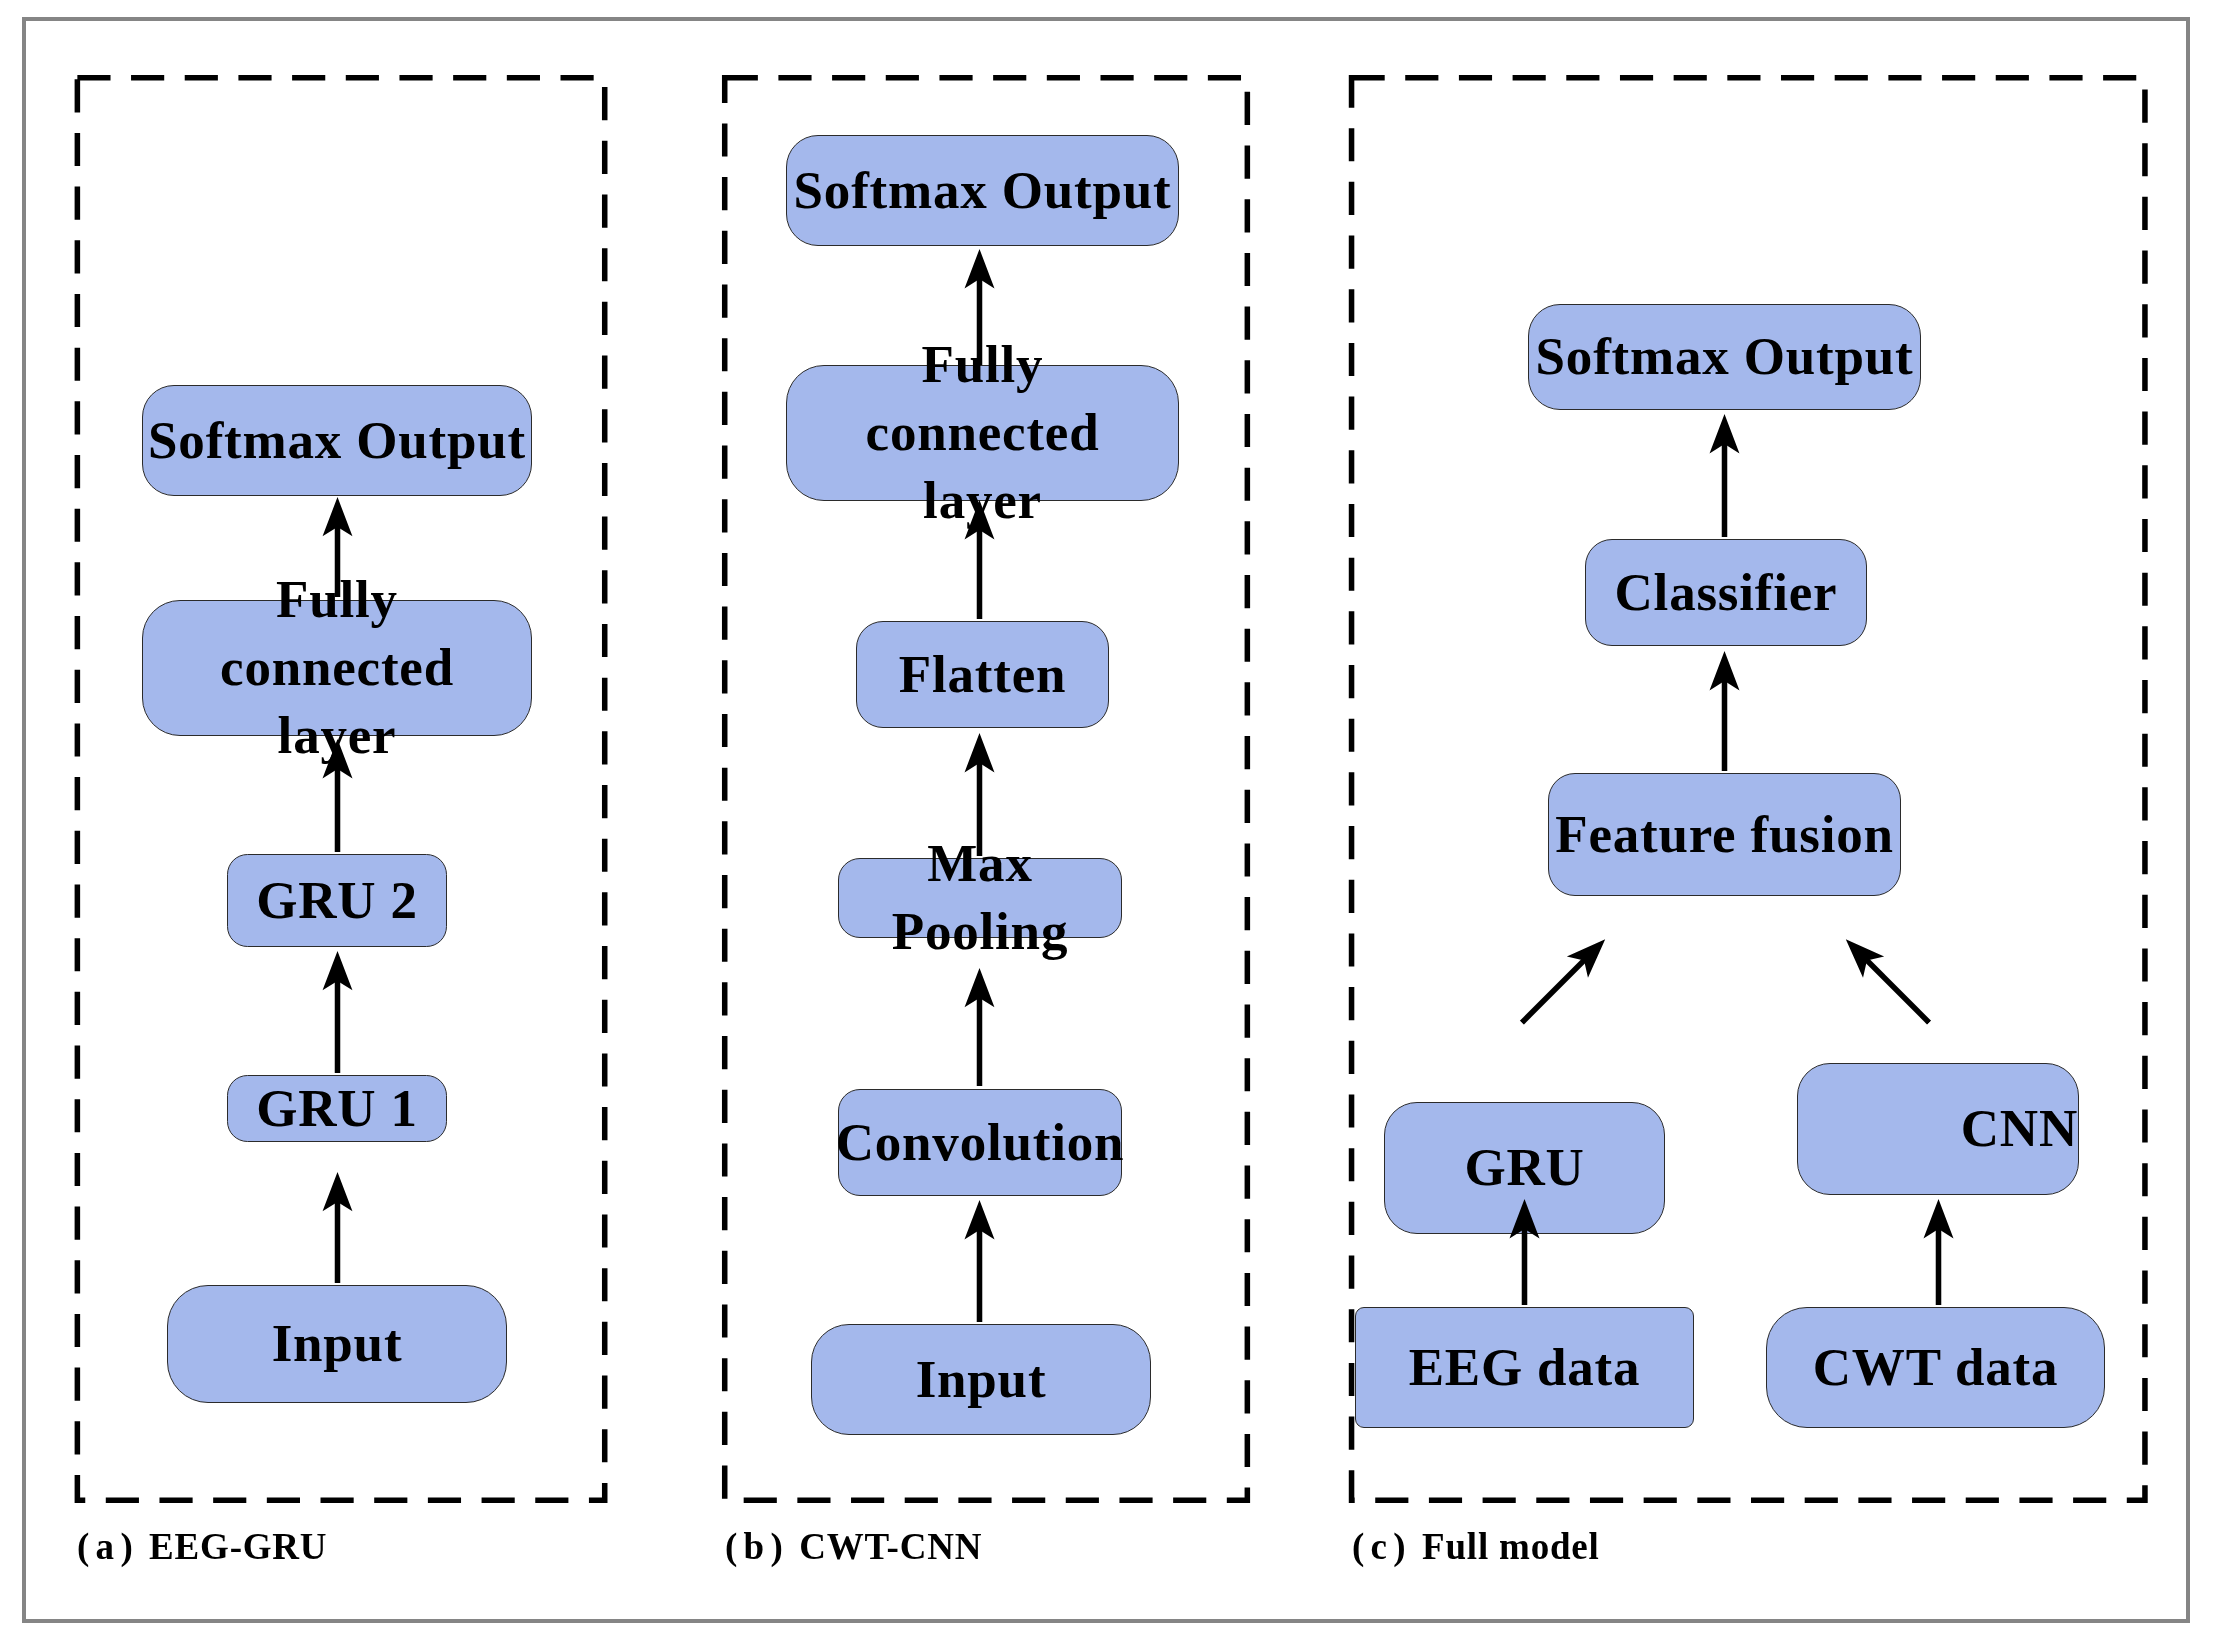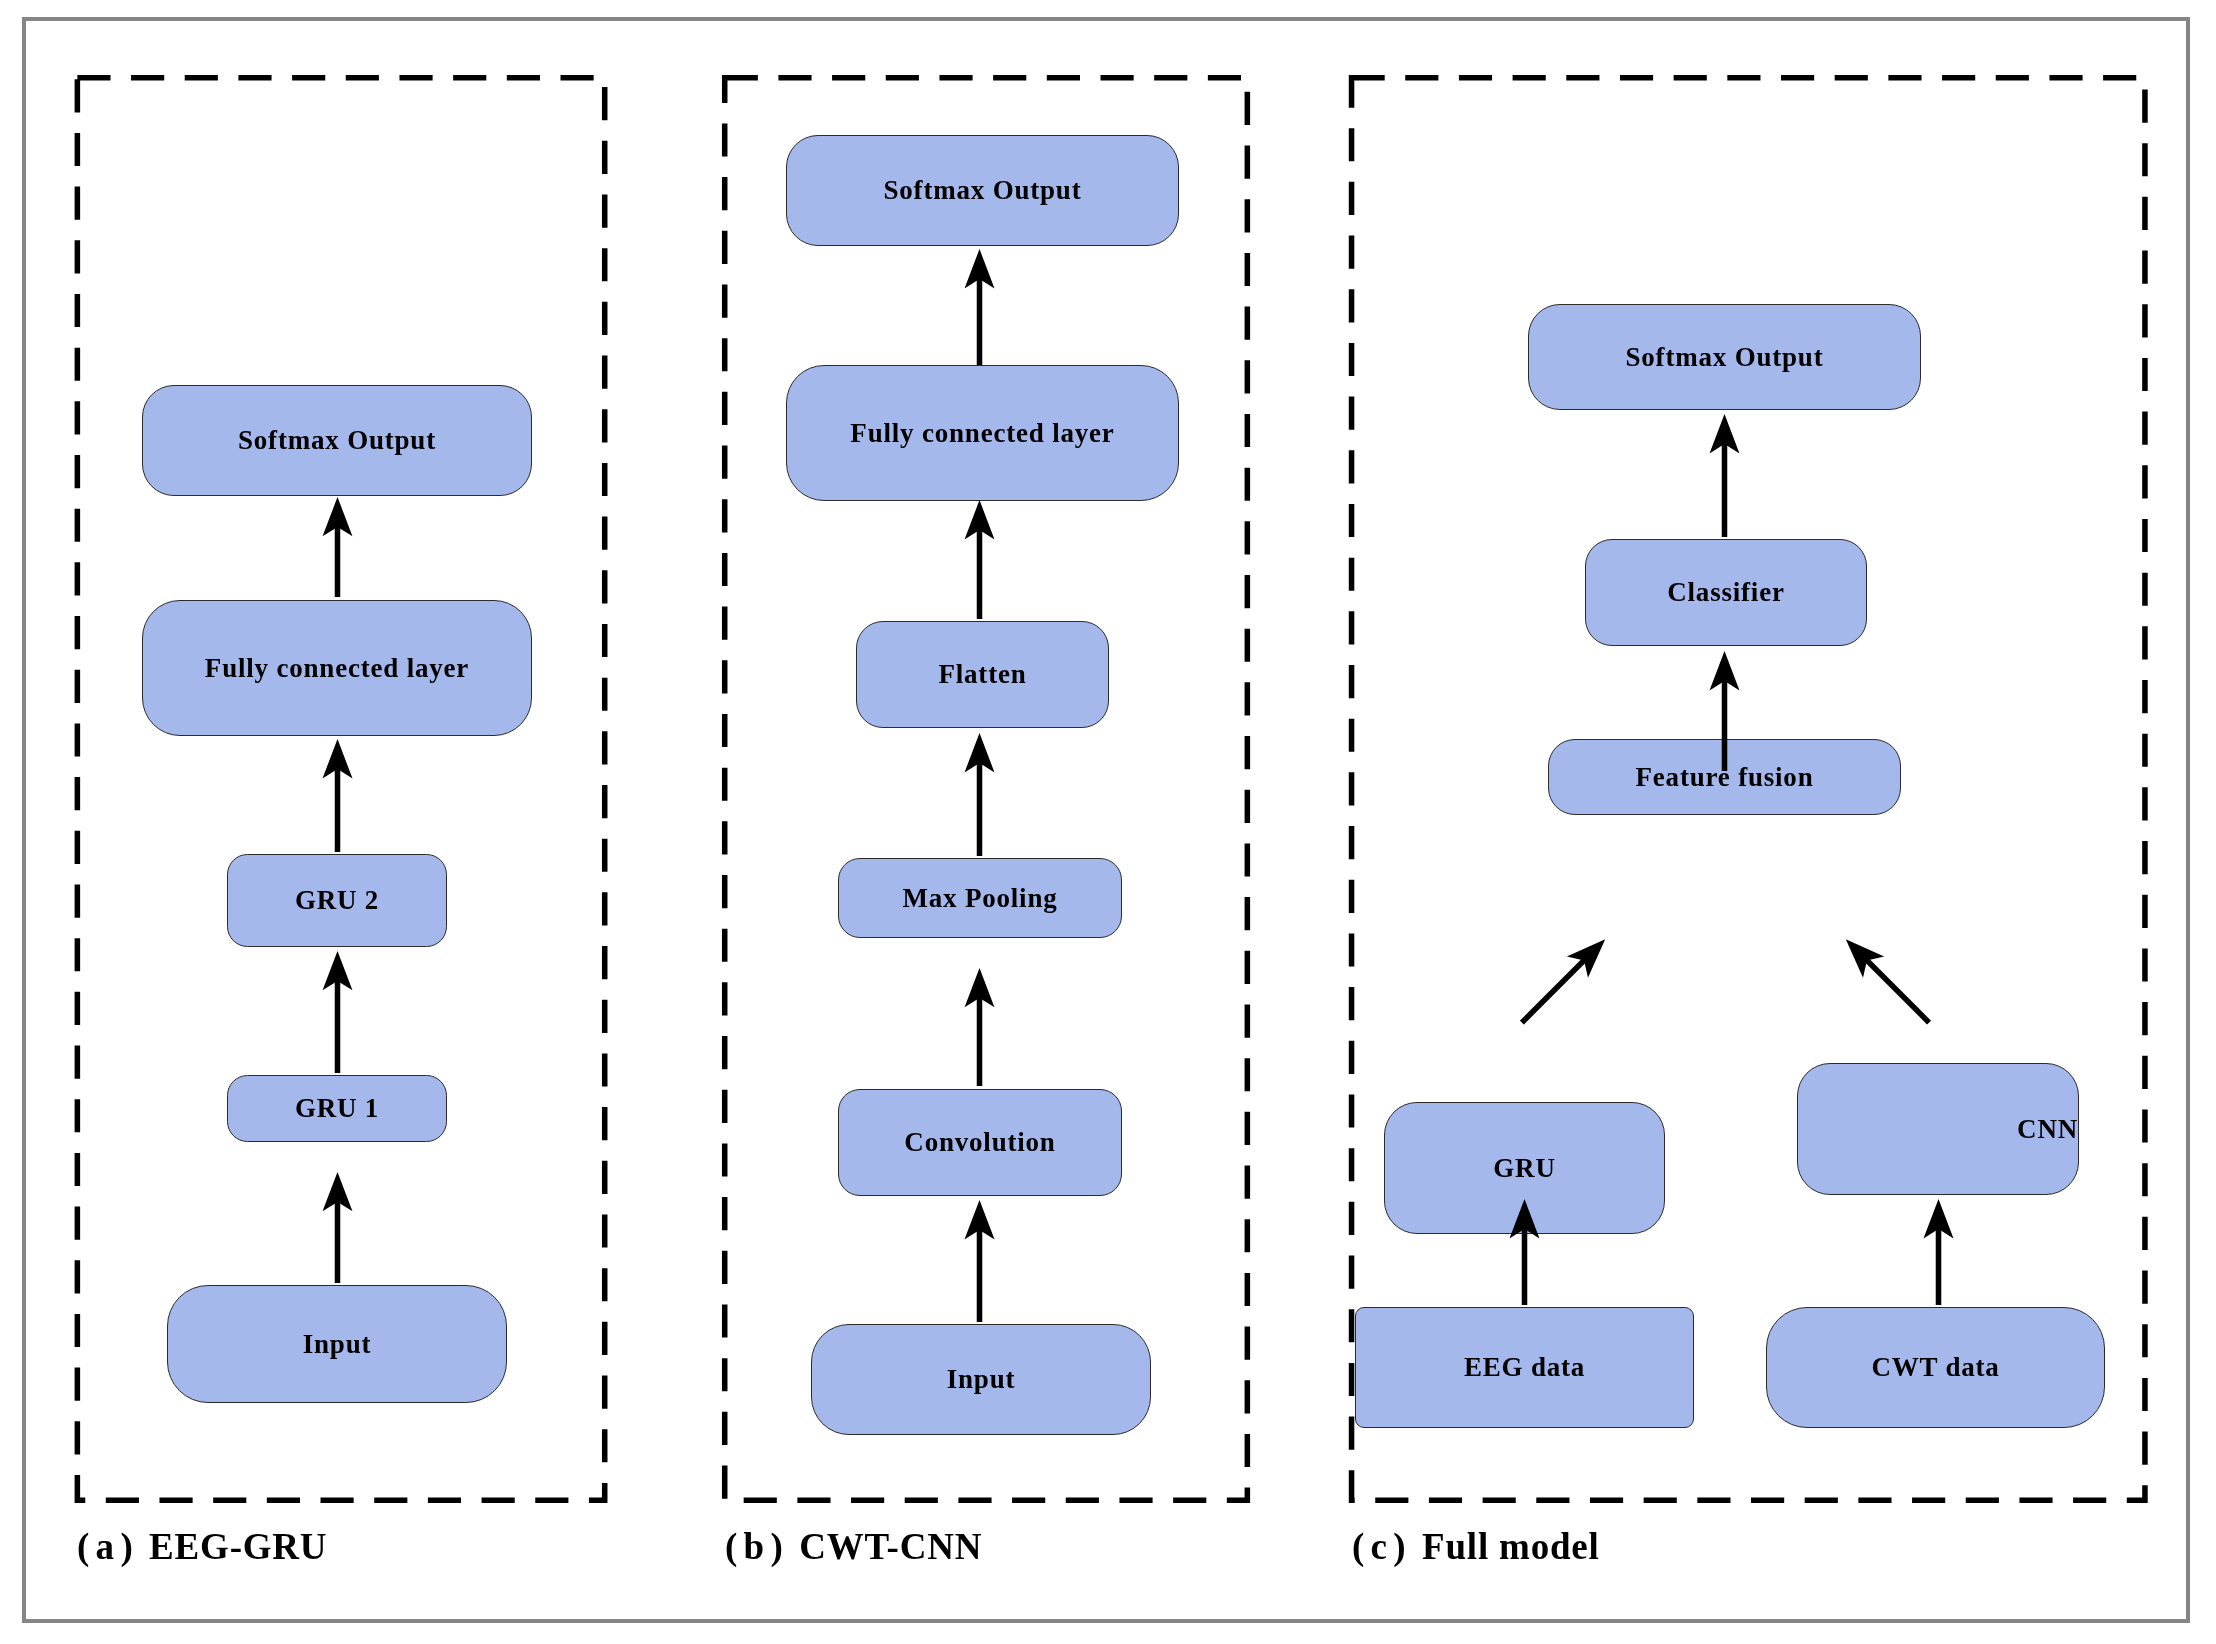--- a/index.html
+++ b/index.html
@@ -28,21 +28,21 @@
   .node {
     position: absolute;
     background: var(--box-fill, #a4b8ec);
     border: 1.6px solid var(--box-border, #2b2b2b);
     box-sizing: border-box;
     display: flex;
     align-items: center;
     justify-content: center;
     text-align: center;
     font-weight: bold;
-    font-size: 27px;
+    font-size: 53px;
     line-height: 1.28;
     color: var(--text, #000000);
     letter-spacing: 0.8px;
   }
   .caption {
     position: absolute;
     top: 1525px;
     text-align: left;
     font-weight: bold;
     font-size: 37px;
@@ -62,21 +62,21 @@
 
   #n-b-softmax   { left:786px;  top:135px;  width:393px; height:111px; border-radius:32px; }
   #n-b-fc        { left:786px;  top:365px;  width:393px; height:136px; border-radius:38px; }
   #n-b-flatten   { left:856px; top:621px;  width:253px; height:107px; border-radius:27px; }
   #n-b-maxpool   { left:838px; top:858px; width:284px; height:80px; border-radius:22px; }
   #n-b-conv     { left:838px; top:1089px; width:284px; height:107px; border-radius:22px; }
   #n-b-input     { left:811px; top:1324px; width:340px; height:111px; border-radius:38px; }
 
   #n-c-softmax   { left:1528px; top:304px;  width:393px; height:106px; border-radius:32px; }
   #n-c-classifier{ left:1585px; top:539px;  width:282px; height:107px; border-radius:27px; }
-  #n-c-fusion    { left:1548px; top:739px;  width:353px; height:76px; border-radius:27px; }
+  #n-c-fusion    { left:1548px; top:773px;  width:353px; height:123px; border-radius:27px; }
   #n-c-gru       { left:1384px; top:1063px; width:281px; height:132px; border-radius:33px;margin-top:39px; }
   #n-c-cnn       { left:1797px; top:1063px; width:282px; height:132px; border-radius:33px;justify-content:flex-end; }
   #n-c-eeg       { left:1355px; top:1307px; width:339px; height:121px; border-radius:9px; }
   #n-c-cwt       { left:1766px; top:1307px; width:339px; height:121px; border-radius:41px;justify-content:center; }
 
   #cap-a { left:77px;   width:527px;  }
   #cap-b { left:725px;  width:523px;  }
   #cap-c { left:1352px; width:794px; }
 </style>
 </head>

